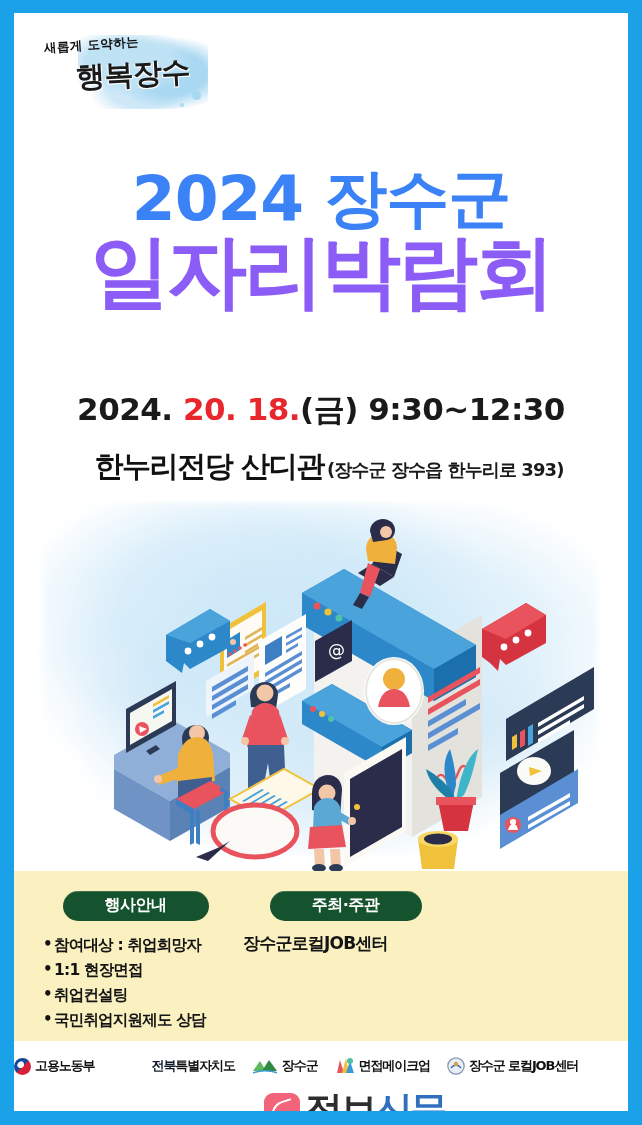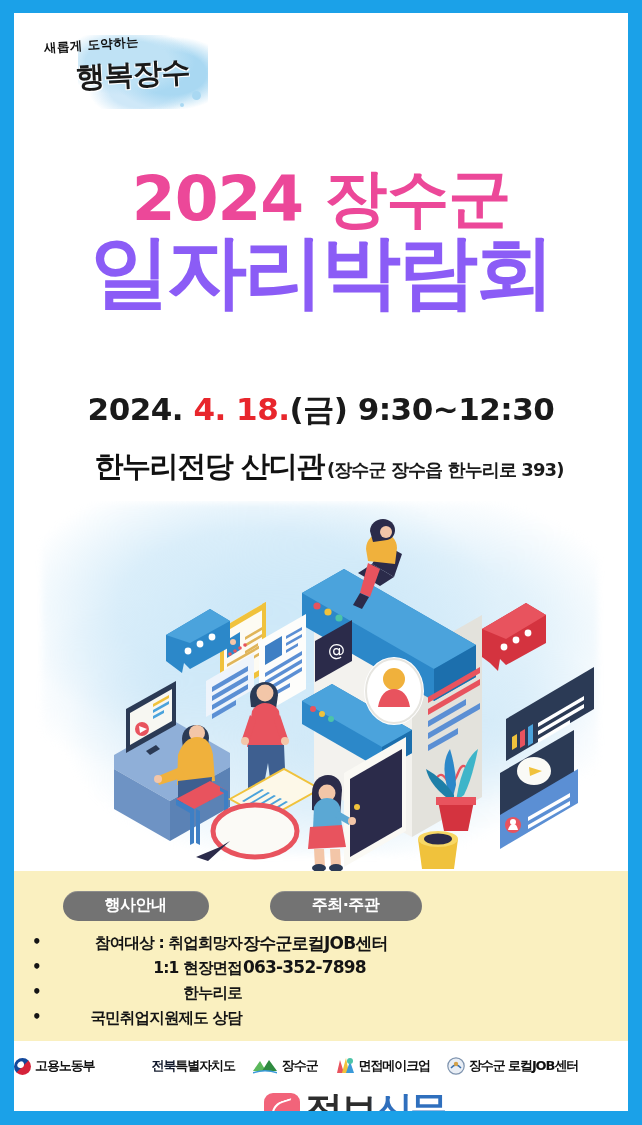--- a/index.html
+++ b/index.html
@@ -88,21 +88,21 @@
   .title-block {
     position: absolute;
     left: 0; right: 0;
     top: 155px;
     text-align: center;
   }
   .title-line1 {
     font-size: 63px;
     line-height: 0.98;
     font-weight: 800;
-    color: #ec4899;
+    color: #3b82f6;
     letter-spacing: -1px;
     white-space: nowrap;
     font-family: "DejaVu Sans", sans-serif;
   }
   .title-line2 {
     margin-top: 4px;
     font-size: 80px;
     line-height: 0.96;
     font-weight: 800;
     color: #8b5cf6;
@@ -189,40 +189,39 @@
     box-sizing: border-box;
   }
   .col { position: relative; }
   .col-1 { width: 215px; }
   .col-2 { width: 190px; }
   .col-3 { width: 205px; }
 
   .pill {
     display: block;
     margin: 0 auto 10px auto;
-    background: #737373;
+    background: #14532d;
     color: #ffffff;
     border-radius: 999px;
     font-size: 16px;
     font-weight: 700;
     letter-spacing: -0.5px;
     text-align: center;
     padding: 4px 0 5px 0;
     font-family: "DejaVu Sans", sans-serif;
     box-shadow: inset 0 1px 0 rgba(255,255,255,0.18);
   }
   .col-1 .pill { width: 146px; }
   .col-2 .pill { width: 140px; }
   .col-3 .pill { width: 152px; }
 
   .bullets {
     list-style: none;
-    margin: 1px;
+    margin: 12px;
     padding: 0 0 0 14px;
-    text-align: right;
   }
   .bullets li {
     position: relative;
     font-size: 15.5px;
     font-weight: 700;
     color: #141414;
     letter-spacing: -0.8px;
     line-height: 1.62;
     white-space: nowrap;
     font-family: "DejaVu Sans", sans-serif;
@@ -345,21 +344,21 @@
       <div class="brand-main">행복장수</div>
     </div>
 
     <div class="title-block">
       <div class="title-line1">2024 장수군</div>
       <div class="title-line2">일자리박람회</div>
     </div>
 
     <div class="date-line">
       <span>2024.</span>
-      <span class="hot">4. 18.</span><span>(금) 9:30~12:30</span>
+      <span class="hot">20. 18.</span><span>(금) 9:30~12:30</span>
     </div>
 
     <div class="venue-line">
       <span class="venue-main">한누리전당 산디관</span><span class="venue-sub">(장수군 장수읍 한누리로 393)</span>
     </div>
 
     <div class="illus-wrap">
       <div class="wash"></div>
       <svg class="art" width="642" height="370" viewBox="0 0 642 370">
 
@@ -601,30 +600,29 @@
     </div>
 
     <div class="info-panel">
       <div class="info-cols">
 
         <div class="col col-1">
           <span class="pill">행사안내</span>
           <ul class="bullets">
             <li>참여대상 : 취업희망자</li>
             <li>1:1 현장면접</li>
-            <li>한누리로</li>
+            <li>취업컨설팅</li>
             <li>국민취업지원제도 상담</li>
           </ul>
         </div>
 
 
         <div class="col col-3">
           <span class="pill">주최·주관</span>
           <div class="host-lines">장수군로컬JOB센터</div>
-          <div class="host-lines">063-352-7898</div>
         </div>
 
       </div>
     </div>
 
     <div class="footer">
       <div class="logo-row">
 
         <div class="logo-item">
           <span class="taegeuk"></span>

